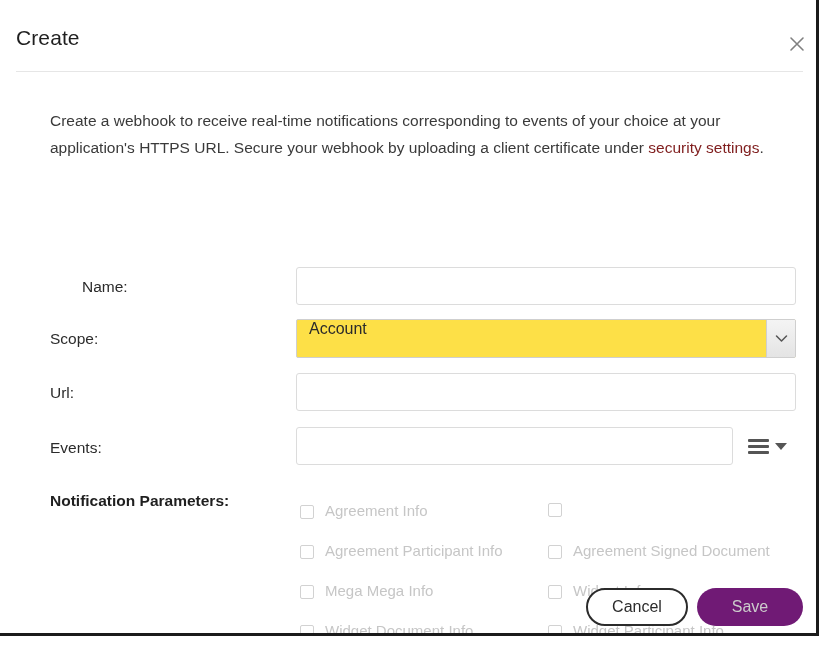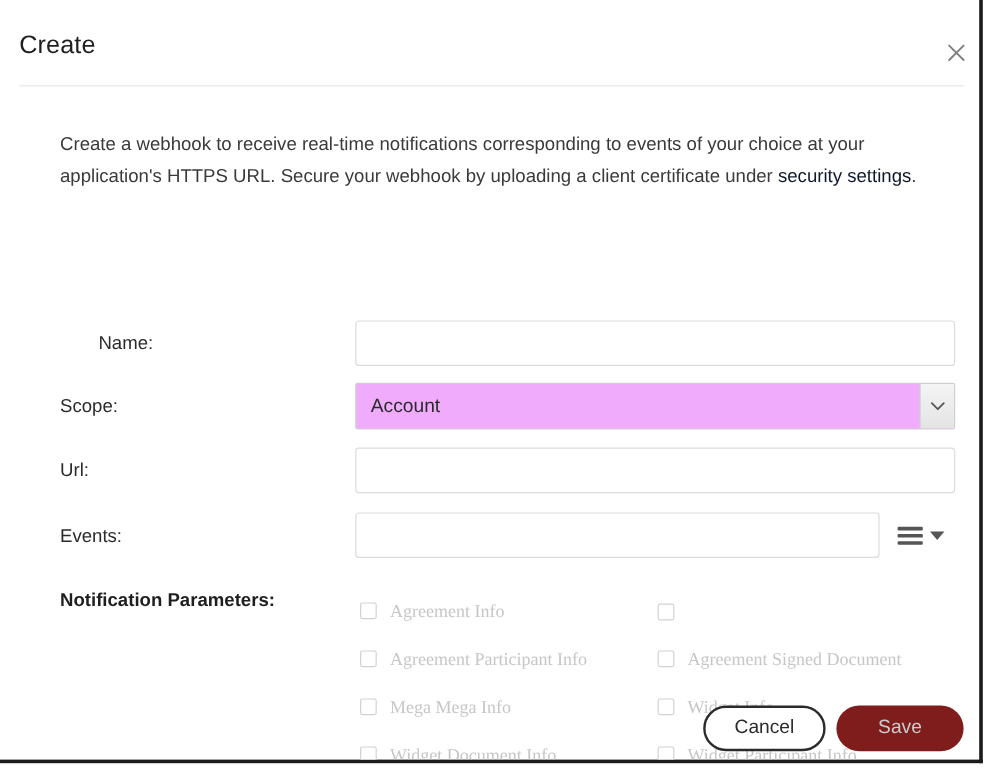--- a/index.html
+++ b/index.html
@@ -80,21 +80,21 @@
   .intro {
     position: absolute;
     left: 50px;
     top: 35px;
     width: 730px;
     font-size: 15.5px;
     line-height: 27px;
     color: #3a3a3a;
   }
   .intro a {
-    color: #0f172a;
+    color: #7f1d1d;
     text-decoration: none;
   }
 
   
   .field-label {
     position: absolute;
     font-size: 15.5px;
     color: #2b2b2b;
   }
   .text-input {
@@ -111,27 +111,26 @@
   }
   .text-input::placeholder { color: #b5b5b5; }
 
   #row-name-label  { left: 50px; top: 206px; margin-left: 32px; }
   #row-name-input  { left: 296px; top: 195px; width: 500px; height: 38px; }
 
   #row-scope-label { left: 50px; top: 258px; }
   #row-scope-select{
     left: 296px; top: 247px; width: 500px; height: 39px;
     border: 1px solid #cfcfcf;
-    background: #f0abfc;
+    background: #fde047;
     border-radius: 2px;
     box-sizing: border-box;
     font-size: 16px;
     color: #2b2b2b;
     display: flex;
-    align-items: center;
     cursor: pointer;
     position: absolute;
   }
   .select-value {
     padding-left: 12px;
     flex: 1 1 auto;
   }
   .select-arrow-box {
     width: 28px;
     height: 100%;
@@ -196,24 +195,23 @@
     top: 418px;
     width: 500px;
   }
   .notif-row {
     display: flex;
     height: 40px;
     align-items: center;
   }
   .notif-cell {
     display: flex;
-    align-items: flex-start;
+    align-items: flex-end;
     gap: 11px;
     cursor: default;
-    font-family: Liberation Serif, serif;
   }
   .notif-cell.col-a { width: 248px; }
   .notif-cell.col-b { width: 252px; }
   .chk {
     width: 14px;
     height: 14px;
     border: 1.6px solid #d2d2d2;
     border-radius: 2px;
     background: #ffffff;
     box-sizing: border-box;
@@ -251,21 +249,21 @@
     border: 2px solid #2b2b2b;
     background: #ffffff;
     color: #2b2b2b;
     cursor: pointer;
   }
   #save-btn {
     right: 16px;
     top: 12px;
     width: 106px;
     border: none;
-    background: #7f1d1d;
+    background: #701a75;
     color: #cccccc;
     cursor: default;
   }
 </style>
 </head>
 <body>
 
 <div class="page-bg"></div>
 
 <div class="dialog">

